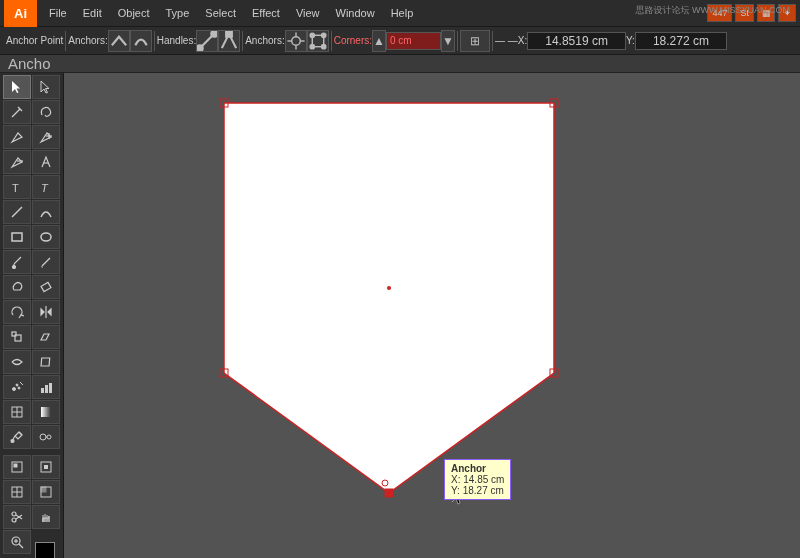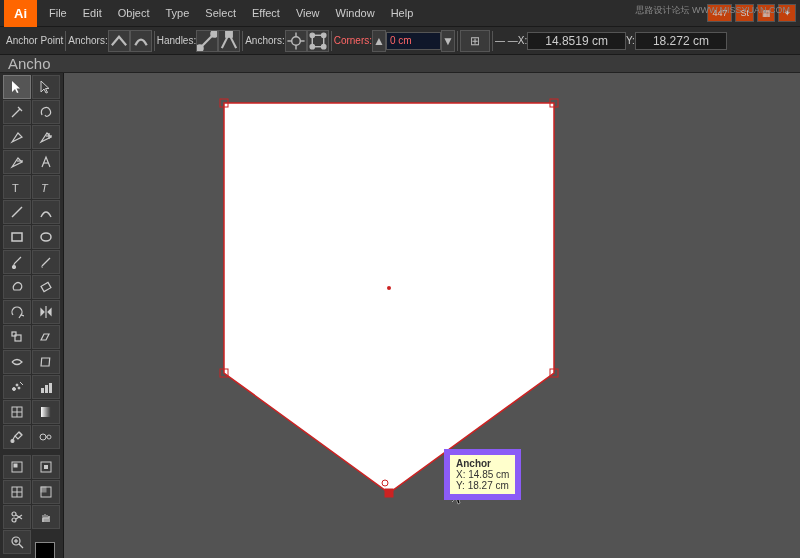--- a/index.html
+++ b/index.html
@@ -70,21 +70,21 @@
       flex-shrink: 0;
     }
     .options-separator {
       width: 1px;
       height: 20px;
       background: #555;
       margin: 0 2px;
     }
     .options-input {
       height: 18px;
-      background: #0f172a;
+      background: #7f1d1d;
       border: 1px solid #555;
       color: #ff6600;
       font-size: 10px;
       padding: 7px 3px;
       width: 55px;
     }
     .coord-label {
       color: #ccc;
       font-size: 10px;
     }
@@ -146,21 +146,21 @@
       position: relative;
       overflow: hidden;
     }
 
     
     #anchor-tooltip {
       position: absolute;
       bottom: 58px;
       left: 380px;
       background: #ffffcc;
-      border: 6px solid #8b5cf6;
+      border: 1px solid #8b5cf6;
       padding: 3px 6px;
       font-size: 10px;
       color: #333;
       white-space: nowrap;
       pointer-events: none;
     }
 
     
     #panels-label {
       width: 800px;

